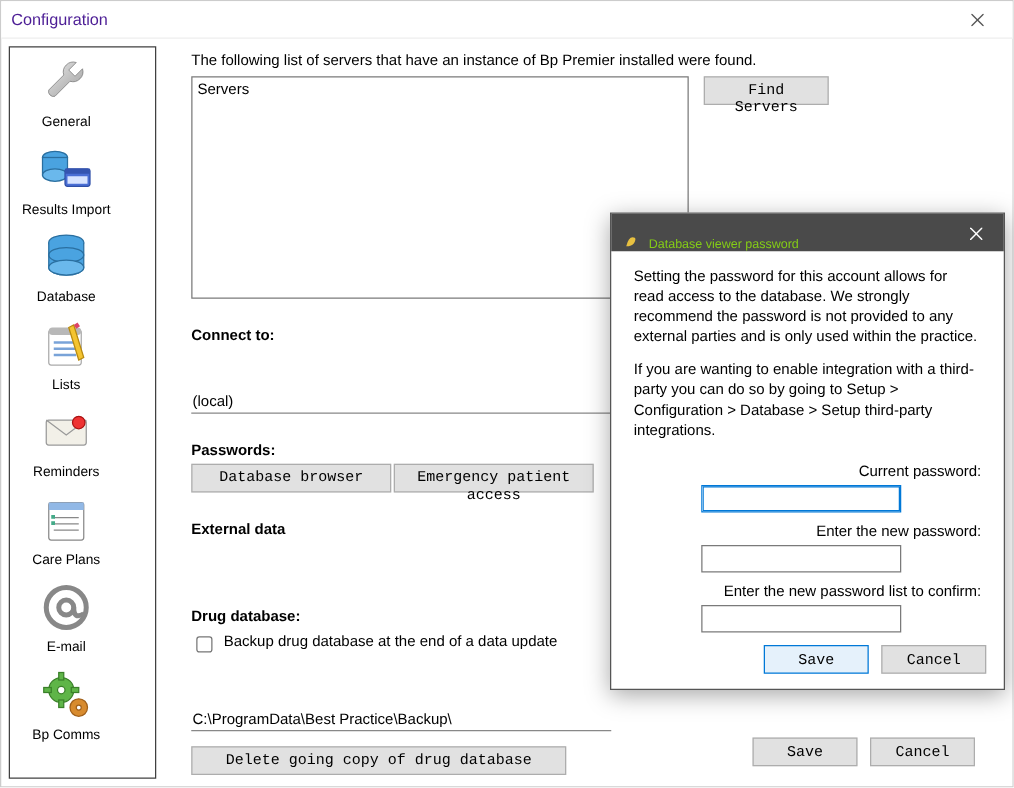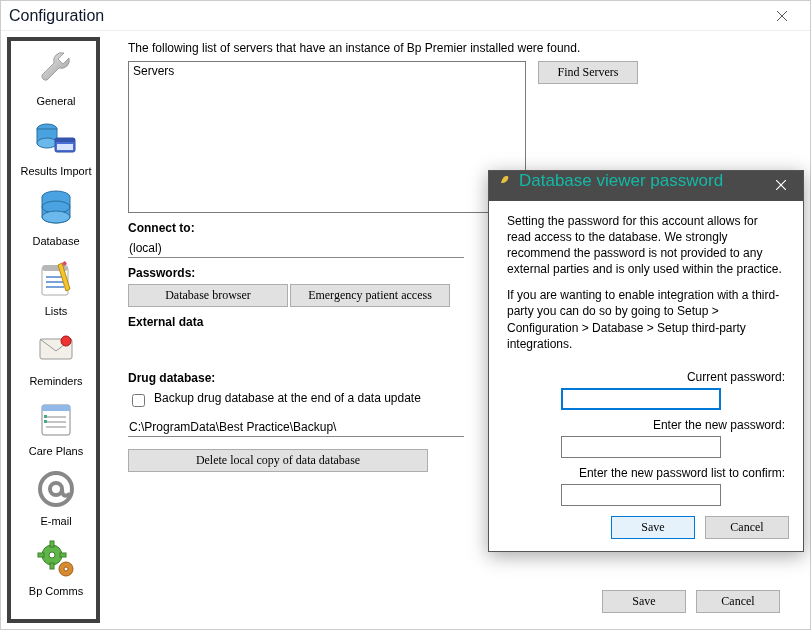--- a/index.html
+++ b/index.html
@@ -22,43 +22,43 @@
   .titlebar {
     height: 30px;
     display: flex;
     align-items: center;
     padding: 0 8px;
     border-bottom: 1px solid #eee;
     background: #fff;
   }
   .titlebar .title {
     flex: 1;
-    font-size: 16px;
-    color: #0f172a;
+    font-size: 13px;
+    color: #4c1d95;
   }
   .titlebar .close {
     width: 40px;
     height: 28px;
     display: flex;
     align-items: center;
     justify-content: center;
     color: #555;
     font-size: 14px;
     cursor: default;
   }
   .body {
     flex: 1;
     display: flex;
     padding: 6px;
     gap: 10px;
     overflow: hidden;
   }
   .sidebar-wrap {
-    width: 93px;
-    border: 4px solid #404040;
+    width: 118px;
+    border: 1px solid #404040;
     background: #fff;
     overflow: hidden;
     position: relative;
   }
   .sidebar {
     width: 92px;
     height: 100%;
     overflow-y: auto;
     overflow-x: hidden;
   }
@@ -90,57 +90,58 @@
     padding: 4px 10px 0 18px;
   }
   .intro-line { margin: 0; line-height: 1.3; }
   .servers-row {
     display: flex;
     gap: 12px;
     margin-top: 4px;
   }
   .servers-box {
     width: 398px;
-    height: 152px;
+    height: 178px;
     border: 1px solid #7a7a7a;
     padding: 2px 4px;
     background: #fff;
   }
   .servers-header { font-size: 12px; }
   .btn {
     background: #e1e1e1;
     border: 1px solid #adadad;
     padding: 3px 10px;
-    font-family: Liberation Serif, serif;
+    font-family: Liberation Mono, monospace;
     font-size: 12px;
     min-width: 80px;
     height: 23px;
     cursor: default;
   }
   .btn.wide { width: 160px; }
   .btn.xwide { width: 288px; }
   .btn.xxwide { width: 300px; }
   .btn.default {
     border: 1px solid #0078d7;
     background: #e5f1fb;
   }
   .section-label {
     font-weight: bold;
-    margin-top: 8px;
+    margin-top: 22px;
     margin-bottom: 4px;
   }
   .underline-input {
     border: none;
     border-bottom: 1px solid #888;
     width: 336px;
     padding: 2px 1px;
     font-family: inherit;
     font-size: 12px;
     outline: none;
     background: transparent;
+    margin-top: 33px;
   }
   .underline-input.wide { width: 336px; }
   .row-gap { display: flex; gap: 2px; }
   .checkbox-row {
     display: flex;
     gap: 6px;
     margin: 6px 0 8px 0;
   }
   .checkbox-row input[type=checkbox] {
     width: 13px; height: 13px;
@@ -161,25 +162,25 @@
     height: 382px;
     background: #fff;
     border: 1px solid #555;
     box-shadow: 0 4px 18px rgba(0,0,0,0.35);
     display: flex;
     flex-direction: column;
   }
   .dialog-title {
     height: 30px;
     background: #4a4a4a;
-    color: #14b8a6;
-    display: flex;
-    align-items: flex-start;
+    color: #84cc16;
+    display: flex;
+    align-items: flex-end;
     padding: 0 2px 0 8px;
-    font-size: 17px;
+    font-size: 10px;
   }
   .dialog-title .dicon {
     width: 16px; height: 16px; margin-right: 6px;
     display:flex;align-items:center;justify-content:center;
   }
   .dialog-title .spacer { flex: 1; }
   .dialog-title .dclose {
     width: 40px;
     height: 28px;
     display: flex;
@@ -378,21 +379,21 @@
 
       <div style="height:30px"></div>
 
       <div class="section-label">Drug database:</div>
       <div class="checkbox-row">
         <input type="checkbox" style="">
         <span>Backup drug database at the end of a data update</span>
       </div>
       <input class="underline-input wide" value="C:\ProgramData\Best Practice\Backup\" style="">
       <div style="height:12px"></div>
-      <button class="btn xxwide">Delete local copy of data database</button>
+      <button class="btn xxwide">Delete going copy of drug database</button>
 
       <div class="footer">
         <button class="btn" style="width:84px">Save</button>
         <button class="btn" style="width:84px">Cancel</button>
       </div>
     </div>
   </div>
 
   <div class="dialog">
     <div class="dialog-title">

